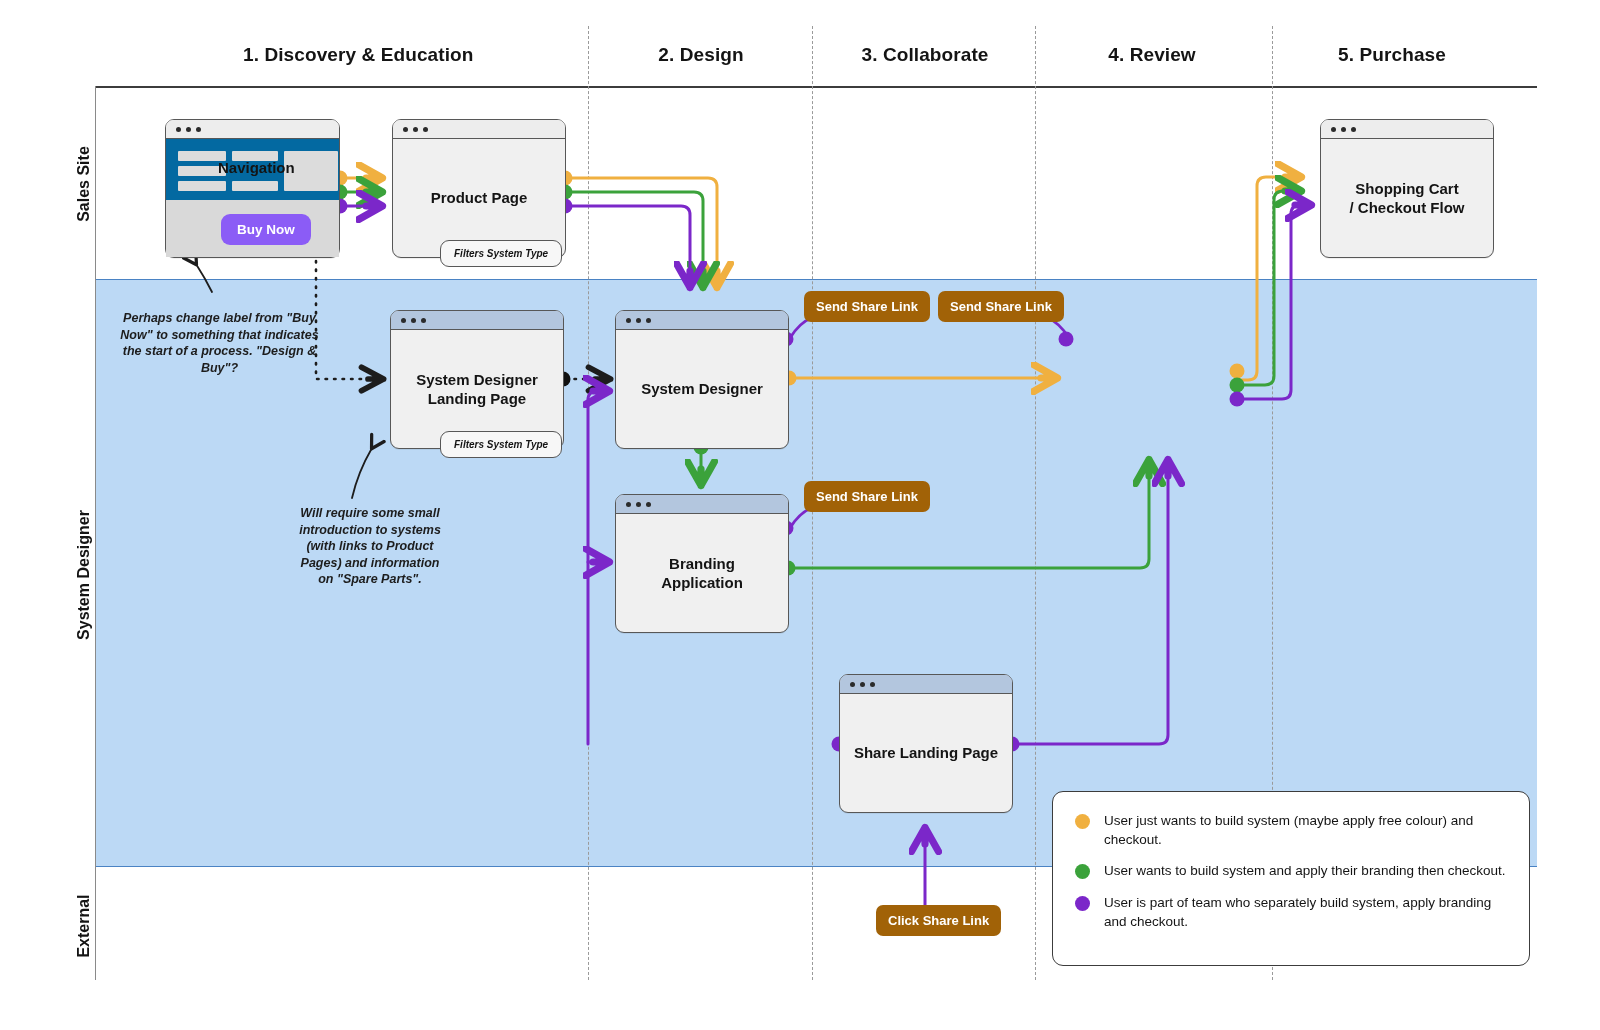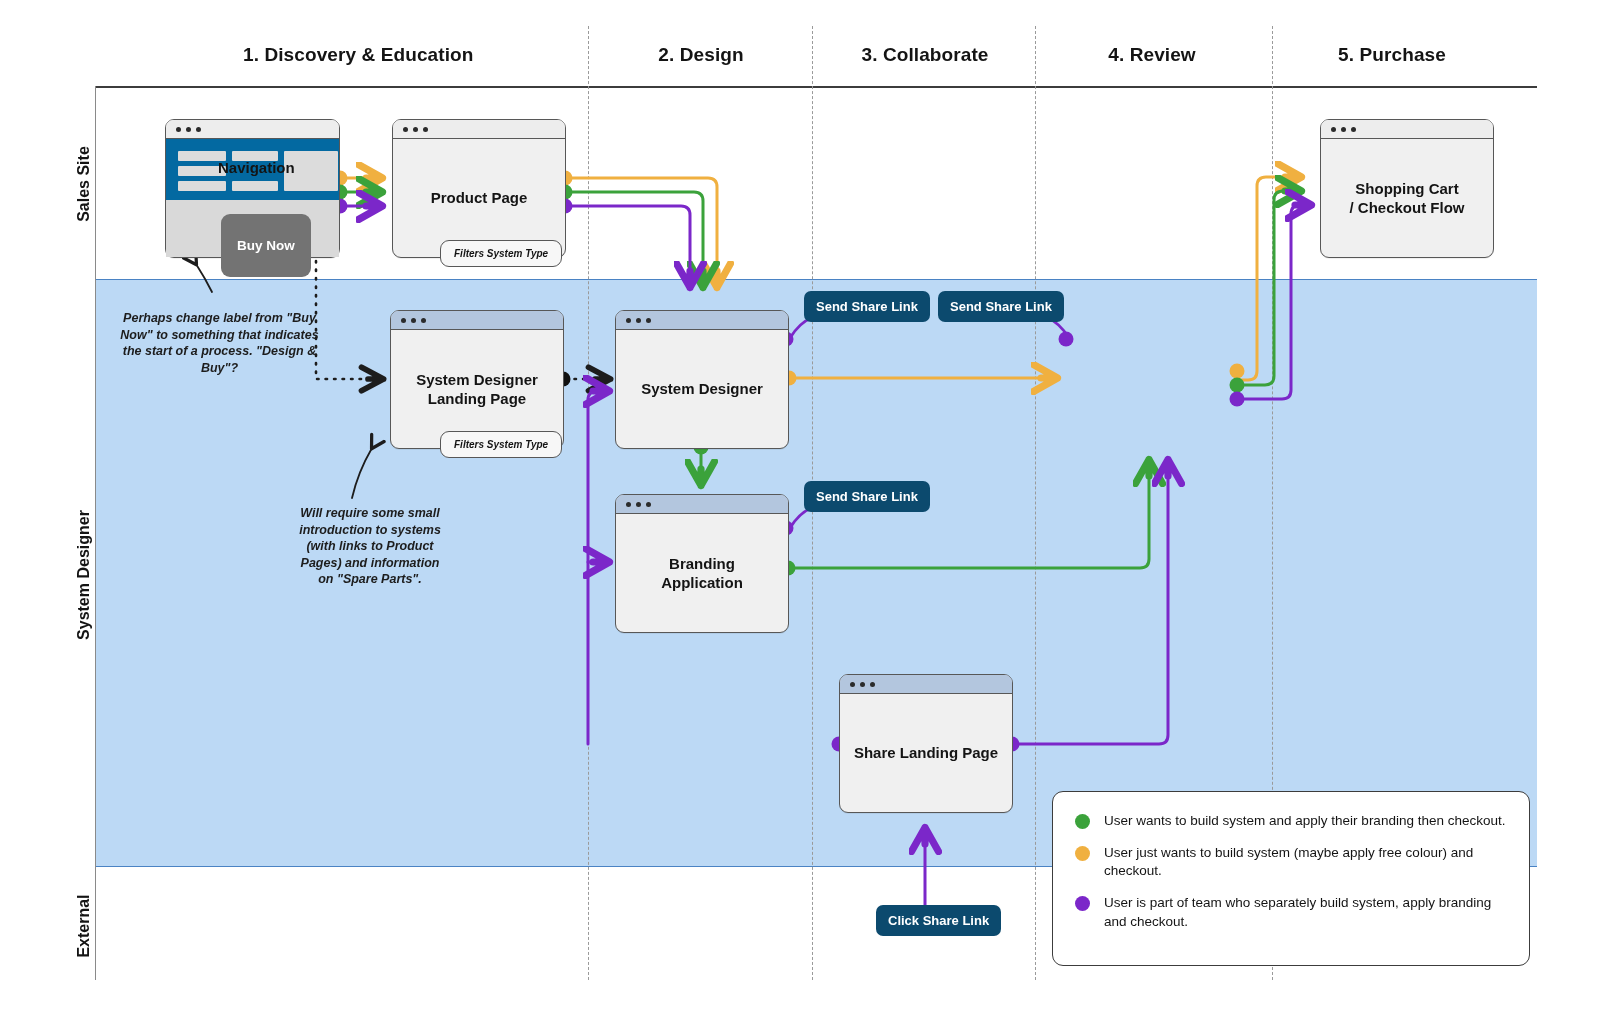--- a/index.html
+++ b/index.html
@@ -108,45 +108,45 @@
   }
   .nav-bottom { height: calc(100% - 61px); background: #d9d9d9; position: relative; }
   .sk { position: absolute; background: #dcdcdc; border-radius: 1px; }
   .nav-word {
     position: absolute; left: 52px; top: 20px;
     font-size: 15px; font-weight: bold; color: #141414;
     z-index: 3;
   }
   .buy-btn {
     position: absolute; left: 55px; top: 14px;
-    background: #737373; color: #ffffff;
+    background: #8b5cf6; color: #ffffff;
     border-radius: 9px;
     font-size: 13.5px; font-weight: bold;
-    padding: 24px 16px;
+    padding: 8px 16px;
     white-space: nowrap;
   }
 
   
   .chip {
     position: absolute;
     background: #f7f7f7;
     border: 1.5px solid #575757;
     border-radius: 9px;
     font-size: 10px;
     font-style: italic;
     font-weight: bold;
     color: #141414;
     padding: 7px 13px;
     white-space: nowrap;
   }
 
   
   .pill {
     position: absolute;
-    background: #0c4a6e;
+    background: #a16207;
     color: #ffffff;
     border-radius: 7px;
     font-size: 13px;
     font-weight: bold;
     padding: 8px 12px;
     white-space: nowrap;
   }
 
   
   .anno {
@@ -394,26 +394,26 @@
   <div class="pill" style="left:804px;top:291px">Send Share Link</div>
   <div class="pill" style="left:938px;top:291px">Send Share Link</div>
   <div class="pill" style="left:804px;top:481px">Send Share Link</div>
   <div class="pill" style="left:876px;top:905px">Click Share Link</div>
 
   <div class="anno" style="left:117px;top:310px;width:205px">Perhaps change label from "Buy Now" to something that indicates the start of a process. "Design &amp; Buy"?</div>
   <div class="anno" style="left:293px;top:505px;width:154px">Will require some small introduction to systems (with links to Product Pages) and information on "Spare Parts".</div>
 
   <div class="legend">
     <div class="legend-row">
+      <div class="legend-swatch" style="background:#f0b040"></div>
+      <div class="legend-text">User just wants to build system (maybe apply free colour) and checkout.</div>
+    </div>
+    <div class="legend-row">
       <div class="legend-swatch" style="background:#3ba23b"></div>
       <div class="legend-text">User wants to build system and apply their branding then checkout.</div>
-    </div>
-    <div class="legend-row">
-      <div class="legend-swatch" style="background:#f0b040"></div>
-      <div class="legend-text">User just wants to build system (maybe apply free colour) and checkout.</div>
     </div>
     <div class="legend-row">
       <div class="legend-swatch" style="background:#7b27c9"></div>
       <div class="legend-text">User is part of team who separately build system, apply branding and checkout.</div>
     </div>
   </div>
 
 </div>
 
 </body></html>

